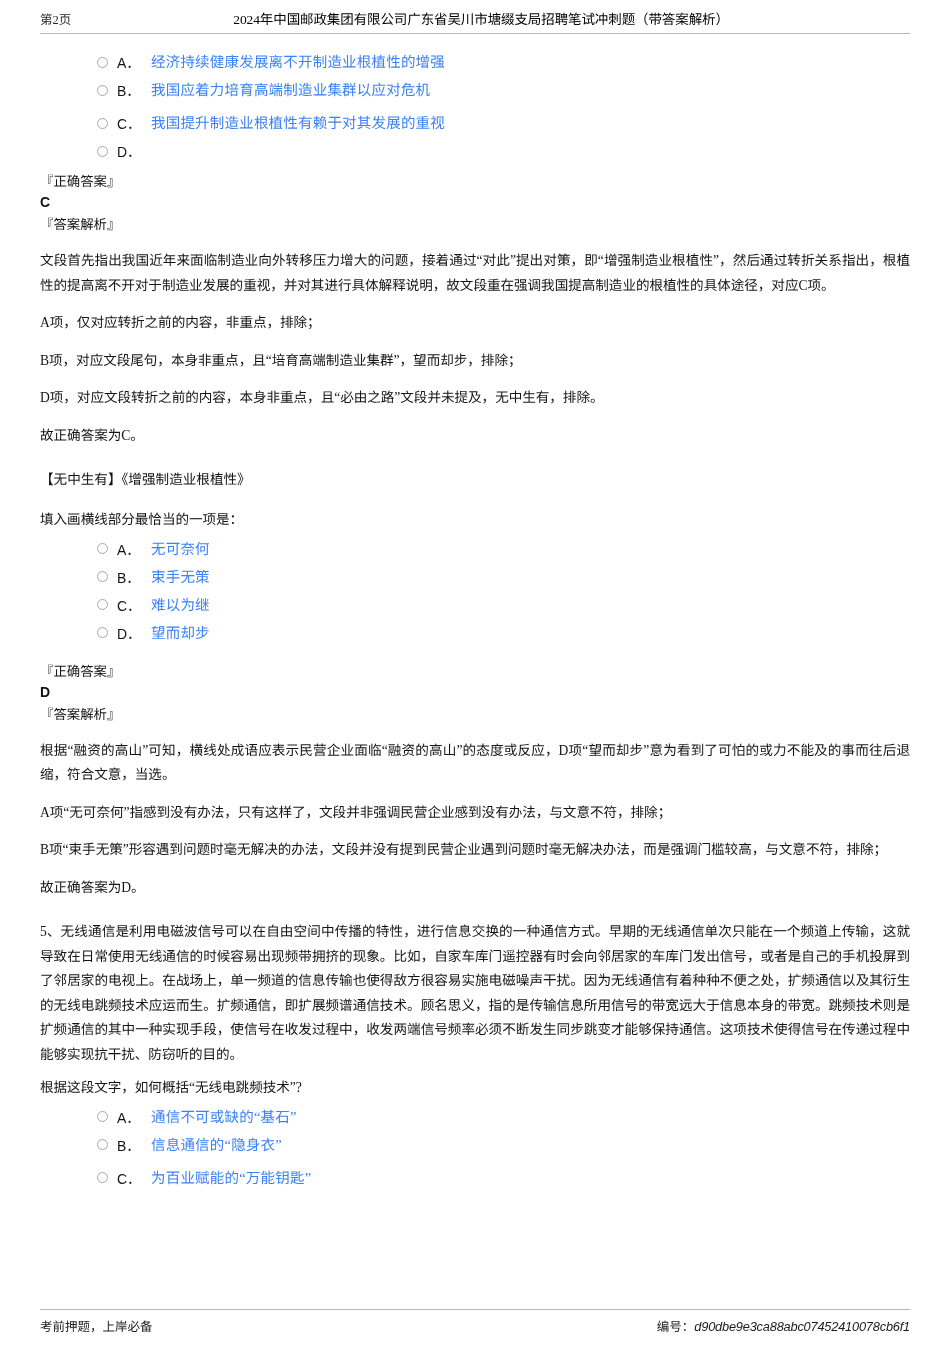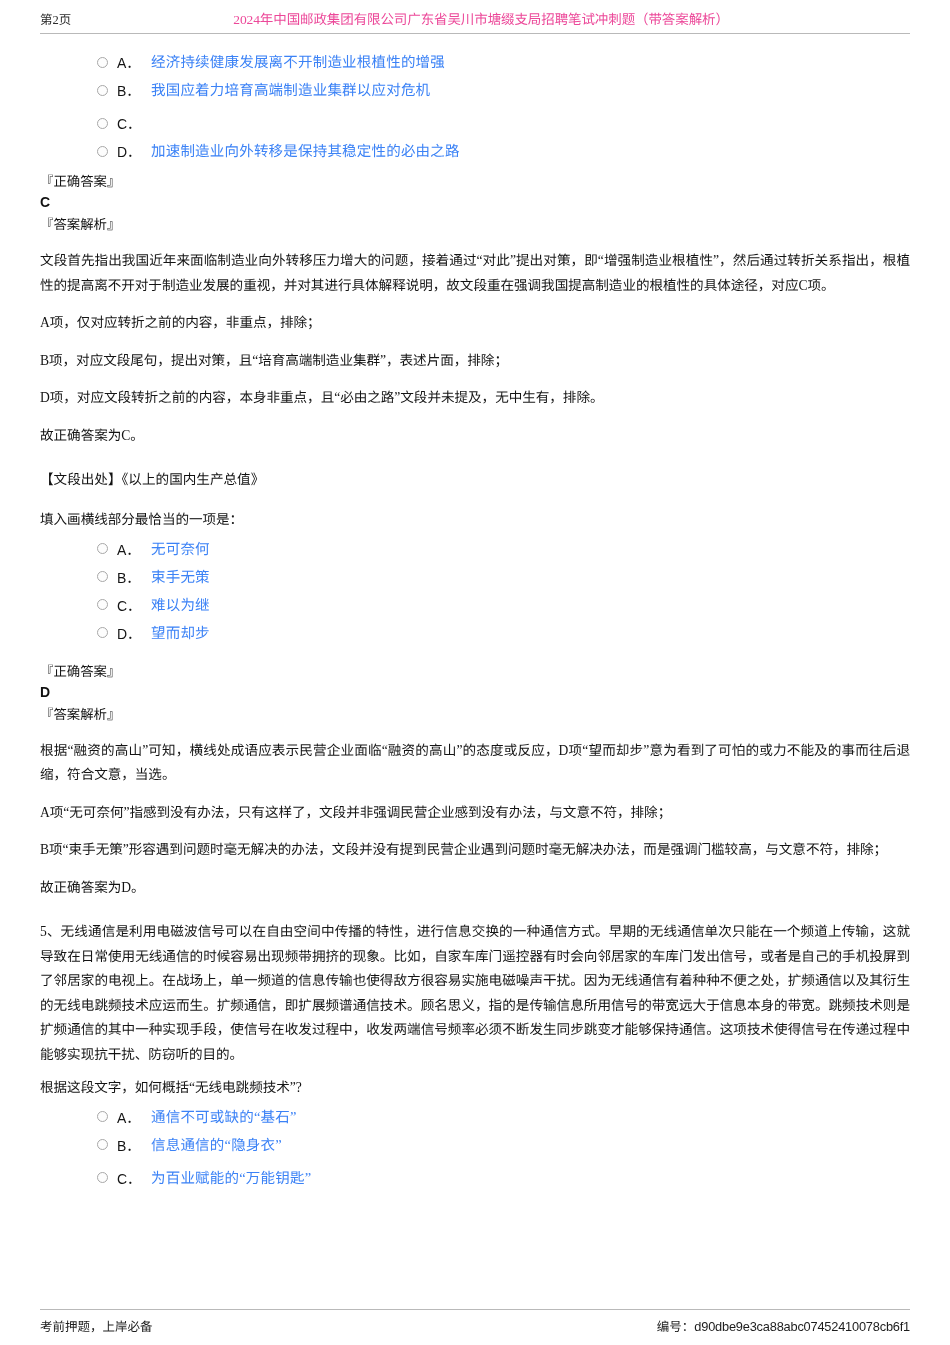--- a/index.html
+++ b/index.html
@@ -36,21 +36,21 @@
     height: 22px;
   }
   .header-page-no {
     font-size: 12.5px;
     color: #2b2b2b;
     white-space: nowrap;
     flex: 0 0 auto;
   }
   .header-title {
     font-size: 13.5px;
-    color: #ec4899;
+    color: #000000;
     white-space: nowrap;
     margin-left: 162px;
     letter-spacing: -0.1px;
   }
 
   
   .content {
     padding-top: 12px;
   }
 
@@ -152,20 +152,21 @@
     font-size: 12.5px;
     color: #1d1d1d;
   }
   .footer-right {
     white-space: nowrap;
   }
   .footer-code {
     font-family: "Liberation Sans", sans-serif;
     font-size: 12.8px;
     letter-spacing: -0.2px;
+    font-style: italic;
   }
 </style>
 </head>
 <body>
 
 <div class="page">
 
   <div class="header">
     <span class="header-page-no">第2页</span>
     <span class="header-title">2024年中国邮政集团有限公司广东省吴川市塘缀支局招聘笔试冲刺题（带答案解析）</span>
@@ -180,38 +181,38 @@
         <span class="option-text">经济持续健康发展离不开制造业根植性的增强</span>
       </li>
       <li class="option spaced">
         <span class="radio"></span>
         <span class="option-letter">B．</span>
         <span class="option-text">我国应着力培育高端制造业集群以应对危机</span>
       </li>
       <li class="option">
         <span class="radio"></span>
         <span class="option-letter">C．</span>
+        <span class="option-text">我国提升制造业根植性有赖于对其发展的重视</span>
       </li>
       <li class="option">
         <span class="radio"></span>
         <span class="option-letter">D．</span>
-        <span class="option-text">加速制造业向外转移是保持其稳定性的必由之路</span>
       </li>
     </ul>
 
     <p class="answer-label">『正确答案』</p>
     <p class="answer-value">C</p>
     <p class="answer-label" style="margin-bottom:14px;">『答案解析』</p>
 
     <p class="para">文段首先指出我国近年来面临制造业向外转移压力增大的问题，接着通过“对此”提出对策，即“增强制造业根植性”，然后通过转折关系指出，根植性的提高离不开对于制造业发展的重视，并对其进行具体解释说明，故文段重在强调我国提高制造业的根植性的具体途径，对应C项。</p>
     <p class="para">A项，仅对应转折之前的内容，非重点，排除；</p>
-    <p class="para">B项，对应文段尾句，提出对策，且“培育高端制造业集群”，表述片面，排除；</p>
+    <p class="para">B项，对应文段尾句，本身非重点，且“培育高端制造业集群”，望而却步，排除；</p>
     <p class="para">D项，对应文段转折之前的内容，本身非重点，且“必由之路”文段并未提及，无中生有，排除。</p>
     <p class="para gap-lg">故正确答案为C。</p>
-    <p class="source-line">【文段出处】《以上的国内生产总值》</p>
+    <p class="source-line">【无中生有】《增强制造业根植性》</p>
 
 
     <p class="para narrow">填入画横线部分最恰当的一项是：</p>
 
     <ul class="options">
       <li class="option">
         <span class="radio"></span>
         <span class="option-letter">A．</span>
         <span class="option-text">无可奈何</span>
       </li>

